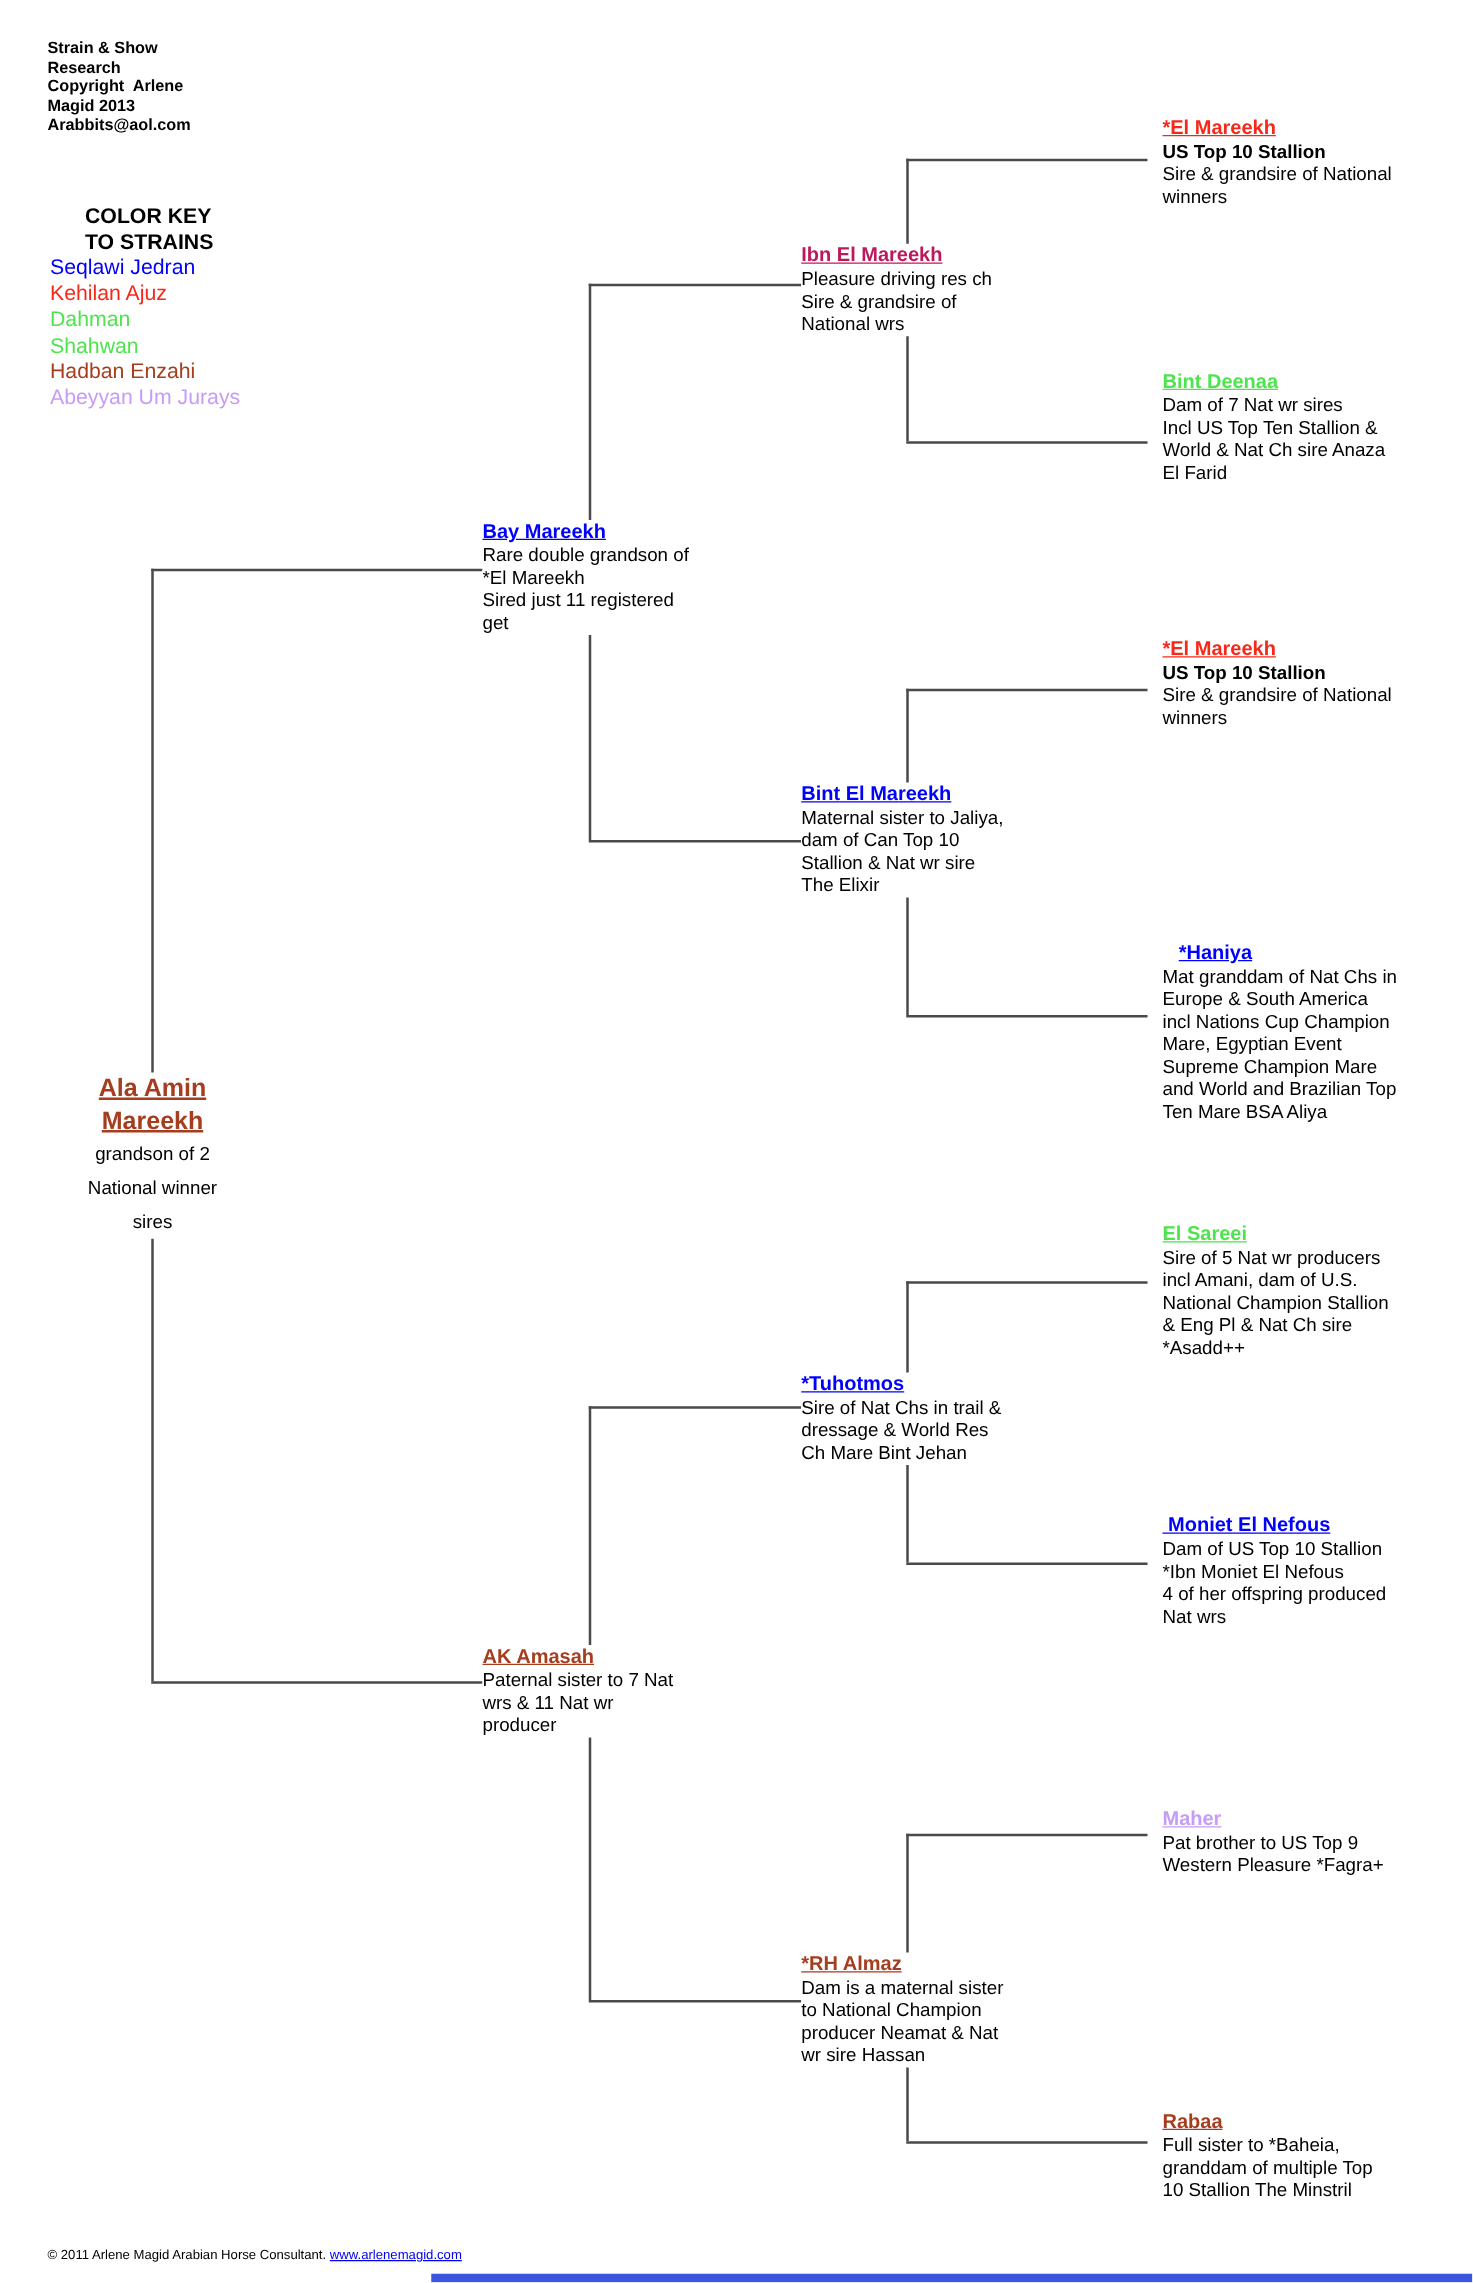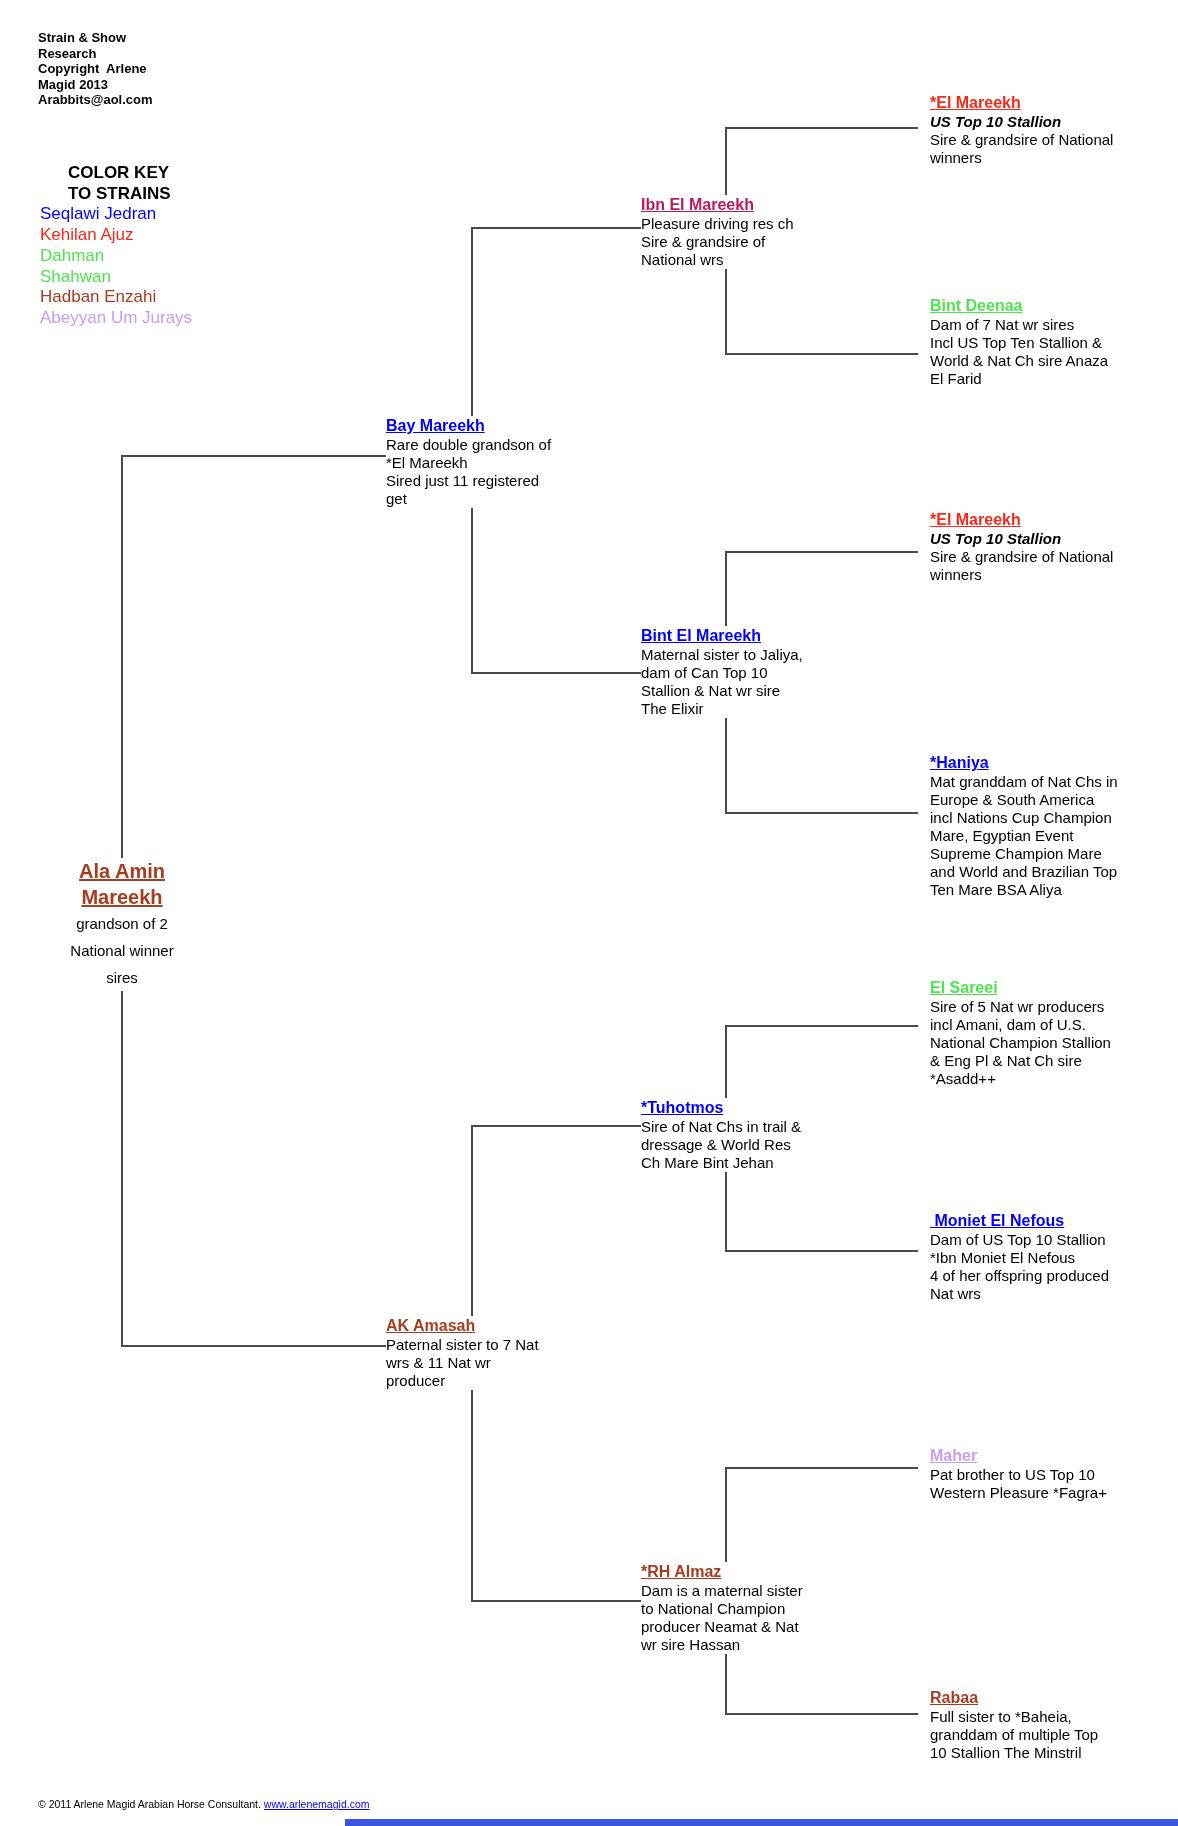--- a/index.html
+++ b/index.html
@@ -37,21 +37,21 @@
   .hdr div{white-space:pre;}
   
   .key{position:absolute;left:40px;top:163px;width:160px;font-size:17px;line-height:20.7px;z-index:2;}
   .key-head{font-weight:bold;margin-left:28px;}
   .key-head div{white-space:pre;}
   .strain{white-space:normal;}
   
   .node{position:absolute;background:#fff;z-index:2;font-size:15px;line-height:18px;}
   .node div{white-space:pre;}
   .node-title{font-size:16px;font-weight:bold;text-decoration:underline;line-height:20px;white-space:pre;}
-  .node-subtitle{font-weight:bold;font-style:italic;}
+  .node-subtitle{font-weight:bold;}
   #n-elm1{left:930px;top:93px;}
   #n-ibn{left:641px;top:195px;}
   #n-deenaa{left:930px;top:296px;}
   #n-bay{left:386px;top:416px;}
   #n-elm2{left:930px;top:510px;}
   #n-bem{left:641px;top:626px;}
   #n-haniya{left:930px;top:753px;}
   #n-sareei{left:930px;top:978px;}
   #n-tuh{left:641px;top:1098px;}
   #n-moniet{left:930px;top:1211px;}
@@ -163,34 +163,34 @@
   <div class="node" id="n-deenaa">
     <div class="node-title" style="color: rgb(78, 228, 78);">Bint Deenaa</div>
     <div><div>Dam of 7 Nat wr sires</div><div>Incl US Top Ten Stallion &amp;</div><div>World &amp; Nat Ch sire Anaza</div><div>El Farid</div></div>
   </div>
   <div class="node" id="n-elm2">
     <div class="node-title" style="color: rgb(246, 40, 26);">*El Mareekh</div>
     <div class="node-subtitle">US Top 10 Stallion</div>
     <div><div>Sire &amp; grandsire of National</div><div>winners</div></div>
   </div>
   <div class="node" id="n-haniya">
-    <div class="node-title" style="color: rgb(0, 0, 254);">*Haniya</div>
+    <div class="node-title" style="color: rgb(0, 0, 254); margin-left: 13px;">*Haniya</div>
     <div><div>Mat granddam of Nat Chs in</div><div>Europe &amp; South America</div><div>incl Nations Cup Champion</div><div>Mare, Egyptian Event</div><div>Supreme Champion Mare</div><div>and World and Brazilian Top</div><div>Ten Mare BSA Aliya</div></div>
   </div>
   <div class="node" id="n-sareei">
     <div class="node-title" style="color: rgb(78, 228, 78);">El Sareei</div>
     <div><div>Sire of 5 Nat wr producers</div><div>incl Amani, dam of U.S.</div><div>National Champion Stallion</div><div>&amp; Eng Pl &amp; Nat Ch sire</div><div>*Asadd++</div></div>
   </div>
   <div class="node" id="n-moniet">
     <div class="node-title" style="color: rgb(0, 0, 254);"> Moniet El Nefous</div>
     <div><div>Dam of US Top 10 Stallion</div><div>*Ibn Moniet El Nefous</div><div>4 of her offspring produced</div><div>Nat wrs</div></div>
   </div>
   <div class="node" id="n-maher">
     <div class="node-title" style="color: rgb(198, 156, 244);">Maher</div>
-    <div><div>Pat brother to US Top 10</div><div>Western Pleasure *Fagra+</div></div>
+    <div><div>Pat brother to US Top 9</div><div>Western Pleasure *Fagra+</div></div>
   </div>
   <div class="node" id="n-rabaa">
     <div class="node-title" style="color: rgb(166, 61, 30);">Rabaa</div>
     <div><div>Full sister to *Baheia,</div><div>granddam of multiple Top</div><div>10 Stallion The Minstril</div></div>
   </div>
 
   <div class="footer"><span>© 2011 Arlene Magid Arabian Horse Consultant. </span><span class="link">www.arlenemagid.com</span></div>
 
   <div class="bottom-bar"></div>
 

